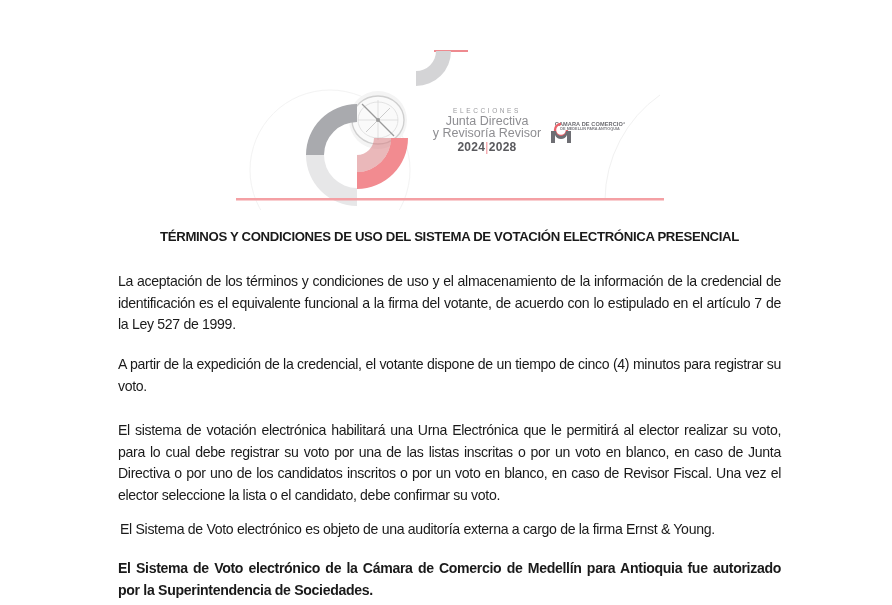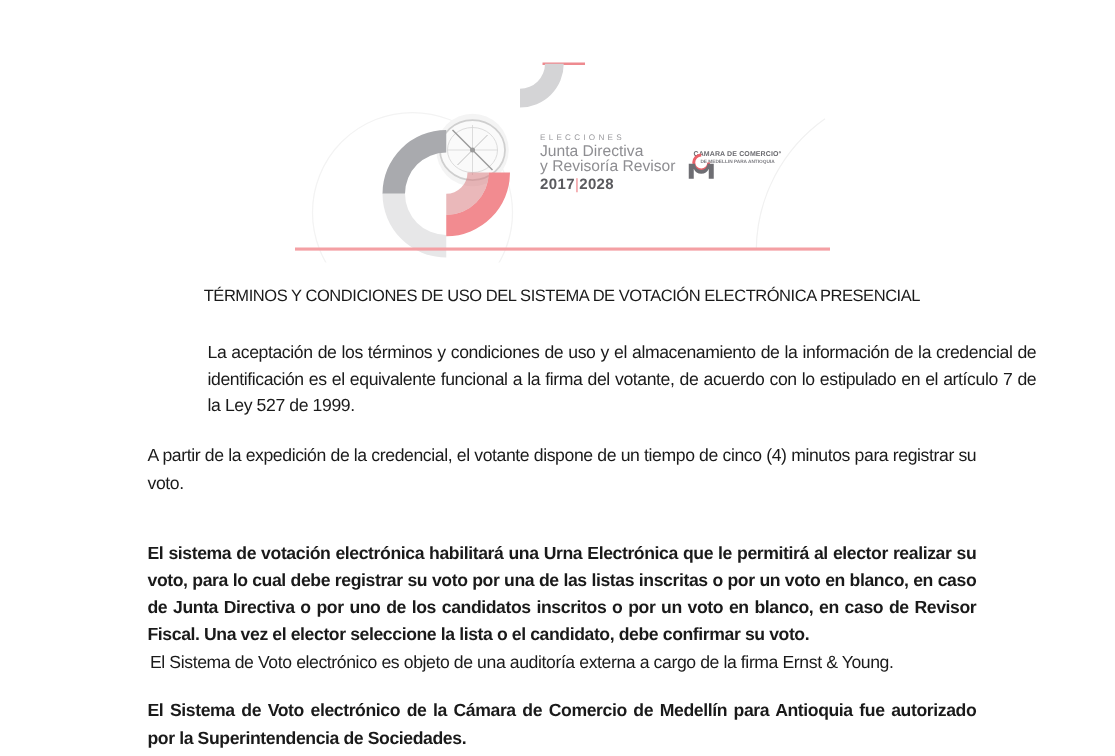--- a/index.html
+++ b/index.html
@@ -1,32 +1,32 @@
 <!DOCTYPE html>
 <html><head>
 <meta charset="utf-8">
 <style>
   html, body { margin:0; padding:0; background:#ffffff; }
   body { width:892px; height:605px; overflow:hidden; position:relative; font-family:"Liberation Sans", sans-serif; color:#1a1a1a; }
   .banner { position:absolute; left:0; top:0; width:892px; height:210px; }
   .banner svg { position:absolute; left:0; top:0; }
-  .brand-block { position:absolute; left:432px; top:107px; width:110px; text-align:left; color:#8a8a8e; }
+  .brand-block { position:absolute; left:432px; top:107px; width:110px; text-align:center; color:#8a8a8e; }
   .brand-kicker { font-size:6.5px; letter-spacing:2.6px; color:#9a9a9e; line-height:8px; }
   .brand-line { font-size:12.5px; line-height:12px; color:#8e8e92; font-weight:300; }
   .brand-years { font-size:12px; font-weight:bold; color:#5a5a5e; line-height:14px; margin-top:1px; letter-spacing:0.3px; }
   .brand-years .sep { color:#f0898e; font-weight:normal; }
   .chamber { position:absolute; left:548px; top:121px; width:84px; text-align:center; }
   .chamber-name { font-size:5.6px; font-weight:bold; color:#6b6b70; line-height:6px; letter-spacing:0.1px; white-space:nowrap; }
   .chamber-sub { font-size:3.8px; font-weight:bold; color:#7b7b80; line-height:5px; white-space:nowrap; }
   .doc { position:absolute; left:118px; top:228px; width:663px; font-family:"Liberation Sans", sans-serif; }
-  .doc-title { text-align:center; font-weight:normal; font-size:13.2px; letter-spacing:-0.35px; margin:0; line-height:18px; }
+  .doc-title { text-align:center; font-weight:bold; font-size:13.2px; letter-spacing:-0.35px; margin:0; line-height:18px; }
   .para { font-size:14.1px; line-height:21.5px; text-align:justify; margin:0; letter-spacing:-0.32px; }
-  .p1 { position:absolute; top:43px; left:0; width:663px;margin-left:48px; }
+  .p1 { position:absolute; top:43px; left:0; width:663px; }
   .p2 { position:absolute; top:126px; left:0; width:663px; }
-  .p3 { position:absolute; top:204px; left:0; width:663px;font-weight:bold; }
+  .p3 { position:absolute; top:192px; left:0; width:663px; }
   .p4 { position:absolute; top:291px; left:2px; width:663px; }
   .p5 { position:absolute; top:330px; left:0; width:663px;font-weight:bold; }
 </style>
 </head>
 <body>
 
 <div class="banner">
   <svg width="892" height="210" viewBox="0 0 892 210">
 
     <circle cx="330" cy="170" r="80" fill="none" stroke="#f3f3f3" stroke-width="1"></circle>
@@ -54,21 +54,21 @@
     <rect x="357" y="138" width="34" height="34" fill="#f8c4c6" opacity="0"></rect>
     <path d="M 391 138 A 34 34 0 0 1 357 172 L 357 155 A 17 17 0 0 0 374 138 Z" fill="#d97d82" opacity="0.55"></path>
 
     <rect x="236" y="198" width="428" height="2.5" fill="#f4a0a4"></rect>
   </svg>
 
   <div class="brand-block">
     <div class="brand-kicker">ELECCIONES</div>
     <div class="brand-line">Junta Directiva</div>
     <div class="brand-line">y Revisoría Revisor</div>
-    <div class="brand-years"><span>2017</span><span class="sep">|</span><span>2028</span></div>
+    <div class="brand-years"><span>2024</span><span class="sep">|</span><span>2028</span></div>
   </div>
 
   <div class="chamber">
     <svg width="26" height="24" viewBox="0 0 26 24">
       <path d="M 13 3 A 6 6 0 1 0 19 9" fill="none" stroke="#e9626a" stroke-width="2.4"></path>
       <path d="M 3 22 L 3 10 L 8 10 A 5 5 0 0 0 18 10 L 23 10 L 23 22 L 19 22 L 19 14 A 6.5 6.5 0 0 1 7 14 L 7 22 Z" fill="#6e6e73"></path>
     </svg>
     <div class="chamber-name">CAMARA DE COMERCIO°</div>
     <div class="chamber-sub">DE MEDELLIN PARA ANTIOQUIA</div>
   </div>

